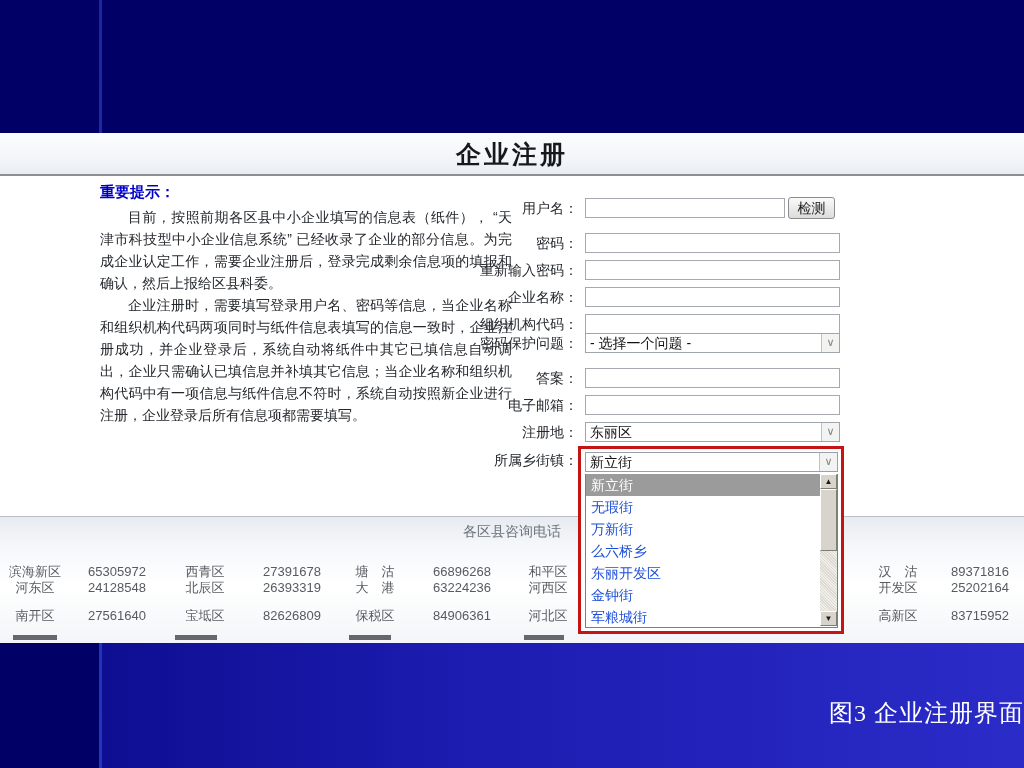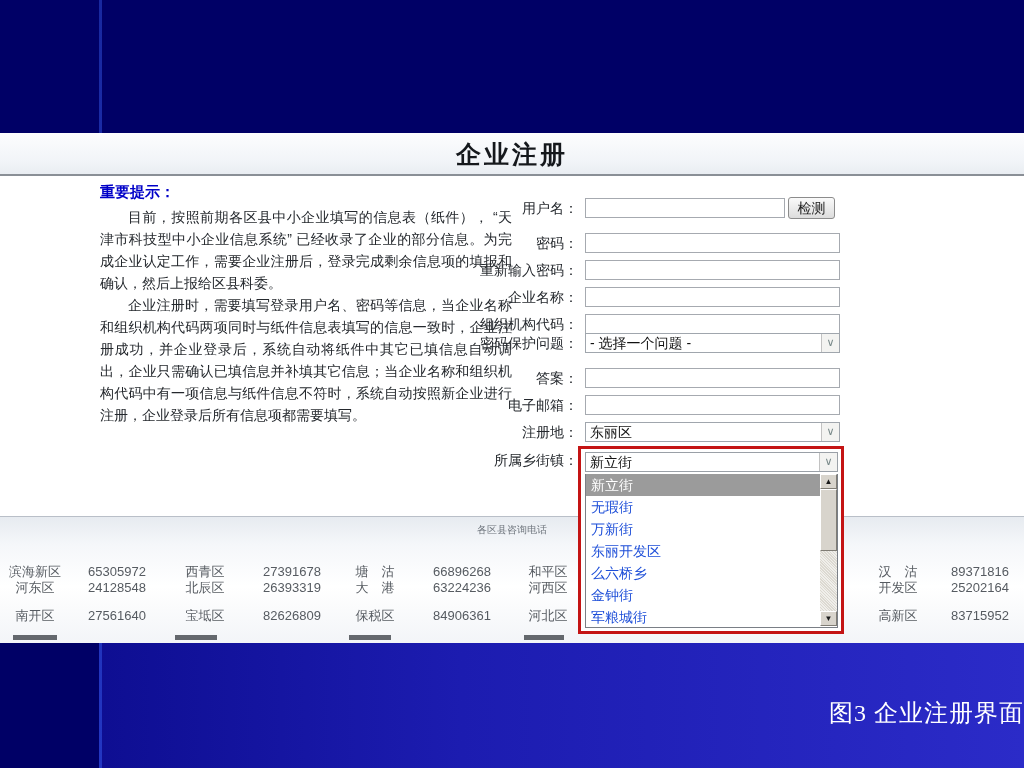--- a/index.html
+++ b/index.html
@@ -64,21 +64,21 @@
   .sb-btn.up { top:0; }
   .sb-btn.down { bottom:0; }
   .sb-thumb { position:absolute; left:0; top:15px; width:17px; height:62px; background:#d8d4cc;
     border:1px solid #fff; border-right-color:#807d75; border-bottom-color:#807d75; }
 
   
   .phones { position:absolute; left:0; top:383px; width:1024px; height:127px; overflow:hidden;
     background:linear-gradient(180deg,#e7ebf0 0%,#f5f7fa 22%,#ffffff 55%,#f3f5f8 100%);
     border-top:1px solid #b9bfc8; z-index:2; }
   .phones-header { position:absolute; left:0; top:6px; width:1024px; text-align:center;
-    font-size:10px; color:#6d747c; }
+    font-size:14px; color:#6d747c; }
   .prow { position:absolute; left:0; width:1024px; height:24px; }
   .prow.r0 { top:31px;margin-top:12px; } .prow.r1 { top:59px; } .prow.r2 { top:87px; }
   .pcell { position:absolute; font-size:13px; color:#565b61; line-height:24px; text-align:center; }
   .dl { width:64px; } .pv { width:84px; }
   .c0l{left:3px;} .c0v{left:75px;} .c1l{left:173px;} .c1v{left:250px;}
   .c2l{left:343px;} .c2v{left:420px;} .c3l{left:516px;} .c3v{left:590px;}
   .c4l{left:866px;} .c4v{left:938px;}
   .smudge { position:absolute; top:118px; height:5px; background:#4a4f55; opacity:.85; }
   .s0{left:13px;width:44px;} .s1{left:175px;width:42px;} .s2{left:349px;width:42px;} .s3{left:524px;width:40px;}
 </style>
@@ -196,22 +196,22 @@
 
     <div class="red-box">
       <div class="tw-select">
         <span class="sel-text">新立街</span>
         <span class="sel-arrow">∨</span>
       </div>
       <div class="tw-list">
         <div class="opt selected">新立街</div>
         <div class="opt">无瑕街</div>
         <div class="opt">万新街</div>
+        <div class="opt">么六桥乡</div>
         <div class="opt">东丽开发区</div>
-        <div class="opt">么六桥乡</div>
         <div class="opt">金钟街</div>
         <div class="opt">军粮城街</div>
         <div class="list-scrollbar">
           <div class="sb-btn up">▲</div>
           <div class="sb-thumb"></div>
           <div class="sb-btn down">▼</div>
         </div>
       </div>
     </div>
 

